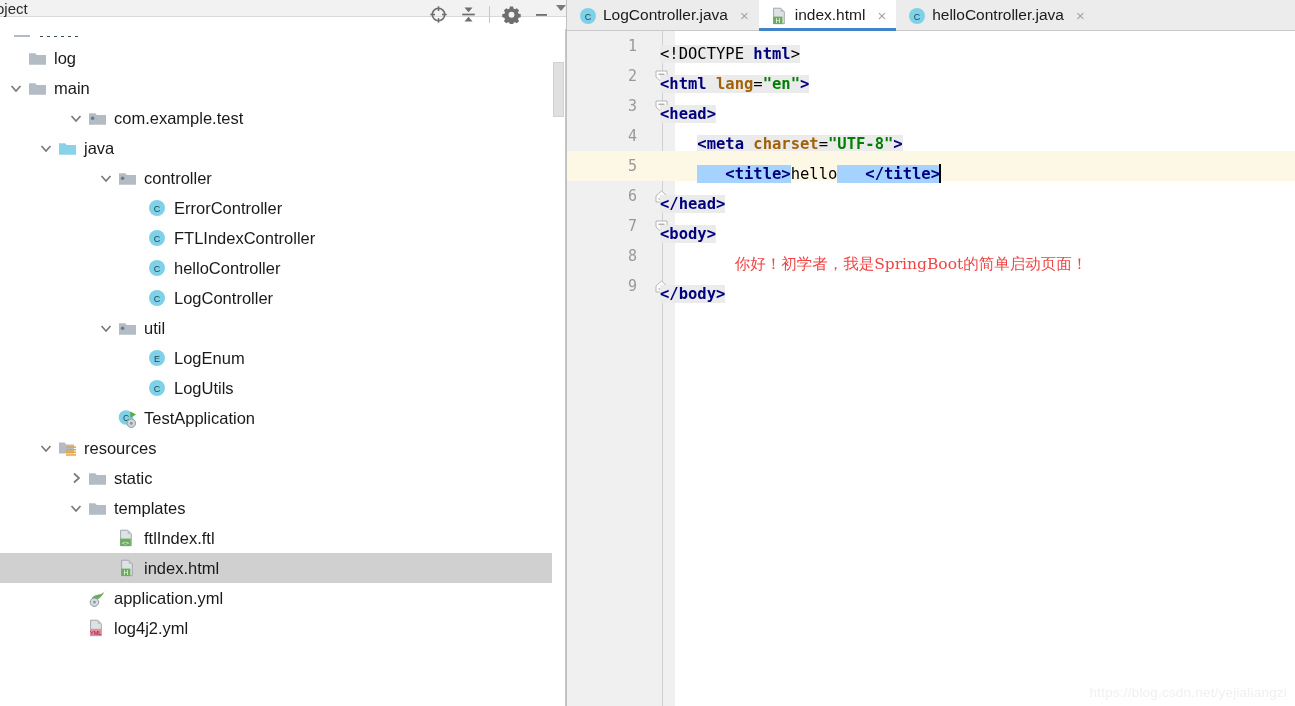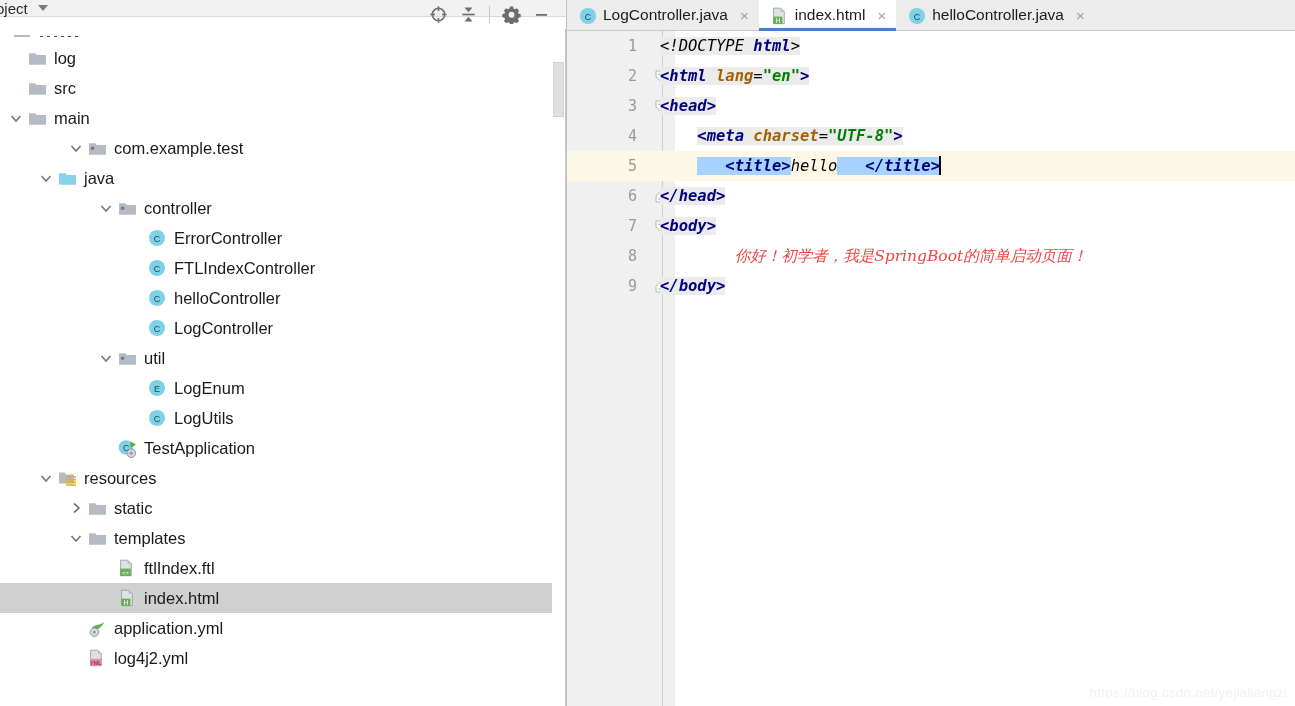--- a/index.html
+++ b/index.html
@@ -20,20 +20,21 @@
     position: relative;
     flex: 0 0 567px;
     border-right: 1px solid #c0c0c0;
   }
   #sidebar-header {
     height: 17px; width: 100%;
     background: #f2f2f2;
     border-bottom: 1px solid #d9d9d9;
     display: flex; align-items: center;
     position: relative;
+    justify-content: space-between;
   }
   #sidebar-title {
     font-size: 15px; color: #2b2b2b;
     margin-left: -4px; padding-left: 0;
     white-space: nowrap;
   }
   .caret-down {
     width: 0; height: 0;
     border-left: 5px solid transparent;
     border-right: 5px solid transparent;
@@ -134,23 +135,22 @@
   .lnum {
     position: absolute; left: 0; width: 70px; text-align: right;
     color: #999999; font-size: 15px;
     font-family: "DejaVu Sans Mono", monospace;
   }
   .foldmark {
     position: absolute; left: 87px; width: 15px; height: 30px;
     display: flex; align-items: center; justify-content: center;
   }
   .ctext {
-    position: absolute; left: 93px; top: 0;
+    position: absolute; left: 93px; top: 8px;
     padding-left: 0;
-    font-style: italic;
   }
   .seg { background: #ebebeb; }
   .kw { color: #000080; font-weight: bold; }
   .plain { color: #000000; }
   .attr { color: #a16207; font-weight: bold; }
   .val { color: #008000; font-weight: bold; }
   .sel { background: #a6d2ff; padding-left: 28px; }
   .hz { font-family: "DejaVu Serif", serif; color:#ef4444; }
   .caret {
     display: inline-block; width: 2px; height: 19px;
@@ -243,30 +243,20 @@
       <div id="tree-rows" style="position:absolute;top:14px;left:0;right:0;">
           <div class="row">
             <span style="flex: 0 0 auto; width: 8px;"></span>
             <span class="twisty"></span>
             <span class="icon">
               <svg width="19" height="17" viewBox="0 0 19 17">
                 <path fill="#b3bcc4" d="M1 3.2h6.2l1.6 1.9H18v9.6H1z"></path>
               </svg>
             </span>
             <span class="label">log</span>
-          </div>
-          <div class="row">
-            <span style="flex: 0 0 auto; width: 8px;"></span>
-            <span class="twisty"></span>
-            <span class="icon">
-              <svg width="19" height="17" viewBox="0 0 19 17">
-                <path fill="#b3bcc4" d="M1 3.2h6.2l1.6 1.9H18v9.6H1z"></path>
-              </svg>
-            </span>
-            <span class="label">src</span>
           </div>
           <div class="row">
             <span style="flex: 0 0 auto; width: 8px;"></span>
             <span class="twisty">
               <svg width="14" height="14" viewBox="0 0 14 14">
                 <polyline points="2.5,5 7,10 11.5,5" fill="none" stroke="#7a7a7a" stroke-width="1.7"></polyline>
               </svg>
             </span>
             <span class="icon">
               <svg width="19" height="17" viewBox="0 0 19 17">

